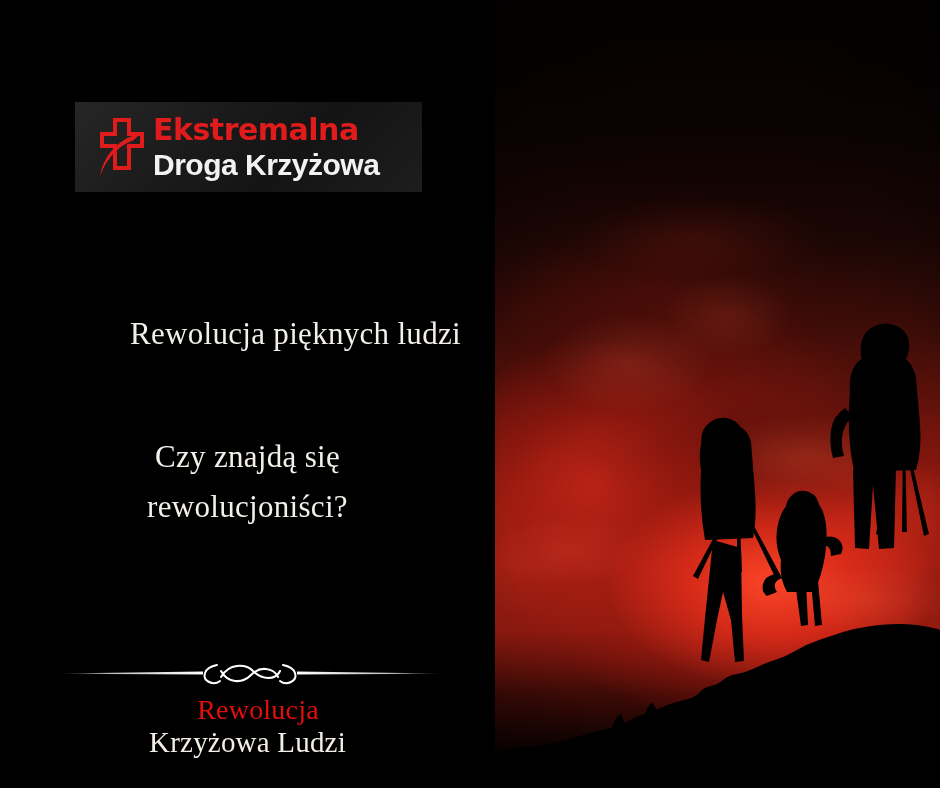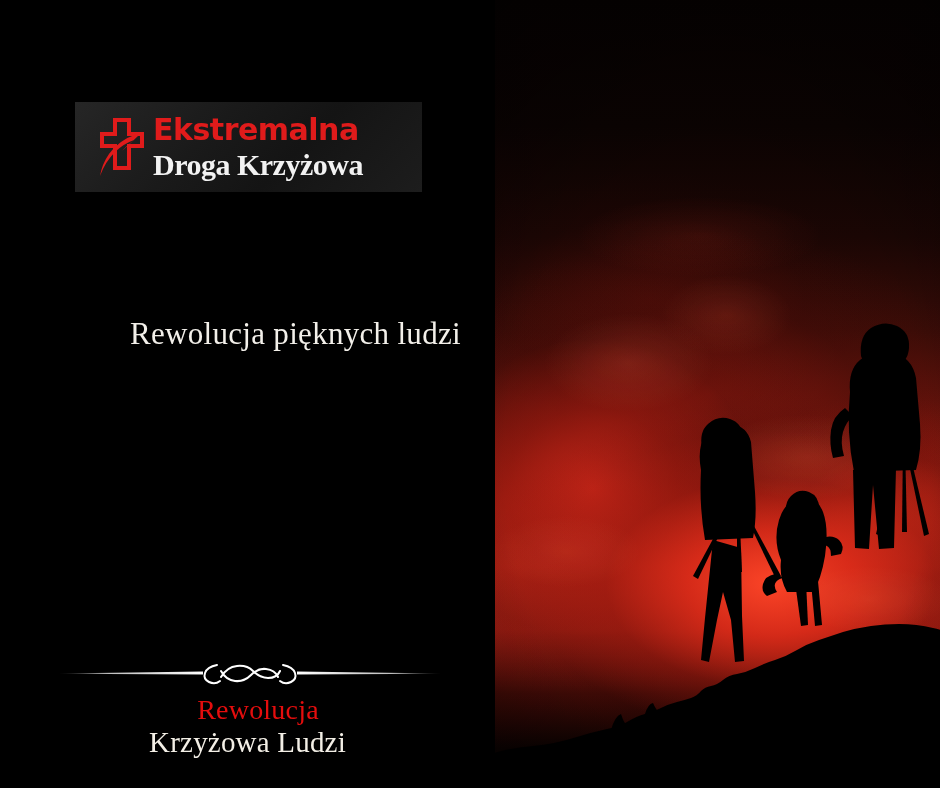--- a/index.html
+++ b/index.html
@@ -110,21 +110,21 @@
     line-height: 1;
   }
   .logo-line1 {
     font-family: "DejaVu Sans", "Liberation Sans", sans-serif;
     font-weight: 700;
     font-size: 30px;
     letter-spacing: -0.5px;
     color: #e01b1b;
   }
   .logo-line2 {
-    font-family: Liberation Serif, serif;
+    font-family: Liberation Sans, sans-serif;
     font-weight: 700;
     font-size: 30px;
     letter-spacing: -0.5px;
     color: #f2f2f2;
     margin-top: 5px;
   }
 
   
   .headline-1 {
     position: absolute;
@@ -262,20 +262,22 @@
         </svg>
       </div>
       <div class="logo-words">
         <span class="logo-line1">Ekstremalna</span>
         <span class="logo-line2">Droga Krzyżowa</span>
       </div>
     </div>
 
     <div class="headline-1">Rewolucja pięknych ludzi</div>
     <div class="headline-2">
+      <div>Czy znajdą się</div>
+      <div>rewolucjoniści?</div>
     </div>
 
     <div class="divider">
       <svg viewBox="0 0 390 32">
         <defs>
           <linearGradient id="lineL" x1="0" y1="0" x2="1" y2="0">
             <stop offset="0%" stop-color="#ffffff" stop-opacity="0"></stop>
             <stop offset="35%" stop-color="#ffffff" stop-opacity="0.75"></stop>
             <stop offset="100%" stop-color="#ffffff" stop-opacity="1"></stop>
           </linearGradient>

